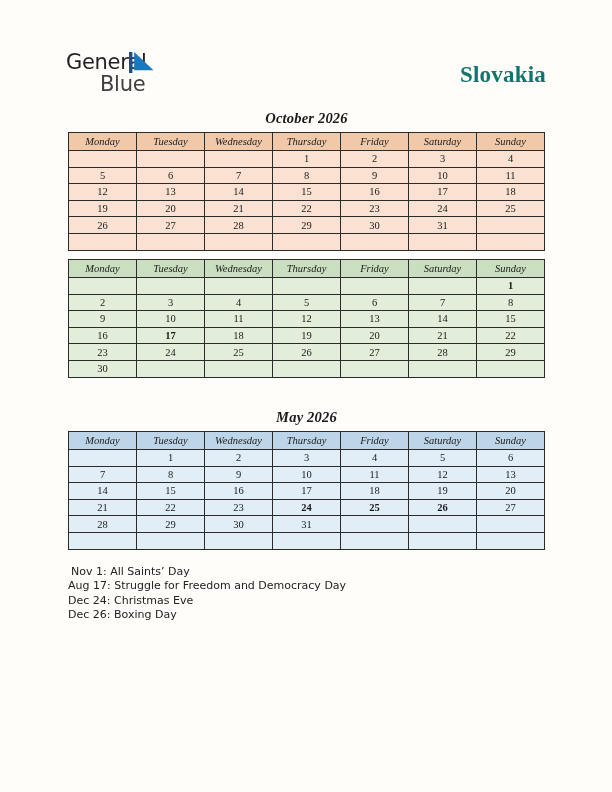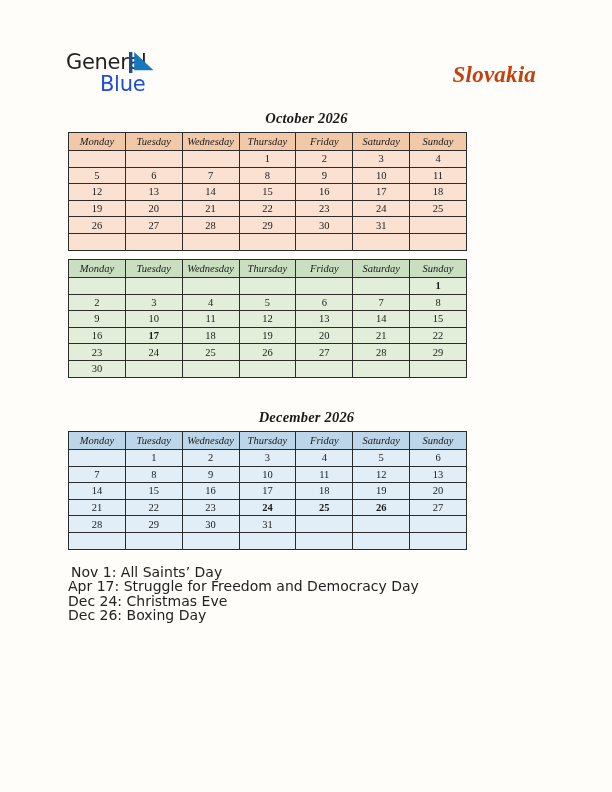--- a/index.html
+++ b/index.html
@@ -40,40 +40,39 @@
     color: #231f20;
     line-height: 1;
   }
   .logo-blue {
     position: absolute;
     left: 34px;
     top: 22px;
     font-family: "DejaVu Sans", sans-serif;
     font-size: 21px;
     letter-spacing: -0.3px;
-    color: #1d4ed8;
+    color: #404040;
     line-height: 1;
   }
   .logo-mark {
     position: absolute;
     left: 63px;
     top: 0px;
     width: 26px;
     height: 21px;
   }
   .country-title {
     position: absolute;
-    right: 76px;
+    right: 66px;
     top: 62px;
     font-family: "Liberation Serif", serif;
     font-size: 23px;
     font-weight: bold;
-    color: #c2410c;
+    color: #0f766e;
     letter-spacing: 0.2px;
-    font-style: italic;
   }
 
   
   .month-block {
     position: absolute;
     left: 68px;
     width: 477px;
   }
   #month-0 { top: 110px; }
   #month-1 { top: 259px; }
@@ -85,21 +84,21 @@
     font-size: 14.5px;
     font-weight: bold;
     font-style: italic;
     color: #1a1a1a;
     padding-bottom: 5px;
     letter-spacing: 0.2px;
   }
 
   table.cal {
     border-collapse: collapse;
-    width: 399px;
+    width: 477px;
     table-layout: fixed;
   }
   table.cal th,
   table.cal td {
     border: 1px solid #2b2b2b;
     height: 15.6px;
     text-align: center;
     vertical-align: middle;
     font-family: "Liberation Serif", serif;
     font-size: 10.5px;
@@ -130,21 +129,21 @@
 
   
   .holiday-notes {
     position: absolute;
     left: 68px;
     top: 565px;
     width: 460px;
   }
   .holiday-notes div {
     font-family: "DejaVu Sans", sans-serif;
-    font-size: 14px;
+    font-size: 11px;
     color: #222222;
     line-height: 14.4px;
     white-space: nowrap;
   }
   .holiday-notes div:first-child { padding-left: 3px; }
 </style>
 </head>
 <body>
 
 <div class="page-header">
@@ -300,21 +299,21 @@
           <td></td>
           <td></td>
           <td></td>
           <td></td>
         </tr>
       </tbody>
   </table>
 </div>
 
 <div class="month-block" id="month-2">
-  <div class="month-title">December 2026</div>
+  <div class="month-title">May 2026</div>
   <table class="cal">
     <thead>
       <tr>
         <th>Monday</th>
         <th>Tuesday</th>
         <th>Wednesday</th>
         <th>Thursday</th>
         <th>Friday</th>
         <th>Saturday</th>
         <th>Sunday</th>
@@ -374,16 +373,16 @@
           <td></td>
           <td></td>
           <td></td>
         </tr>
       </tbody>
   </table>
 </div>
 
 <div class="holiday-notes">
     <div>Nov 1: All Saints’ Day</div>
-    <div>Apr 17: Struggle for Freedom and Democracy Day</div>
+    <div>Aug 17: Struggle for Freedom and Democracy Day</div>
     <div>Dec 24: Christmas Eve</div>
     <div>Dec 26: Boxing Day</div>
   </div>
 
 </body></html>

